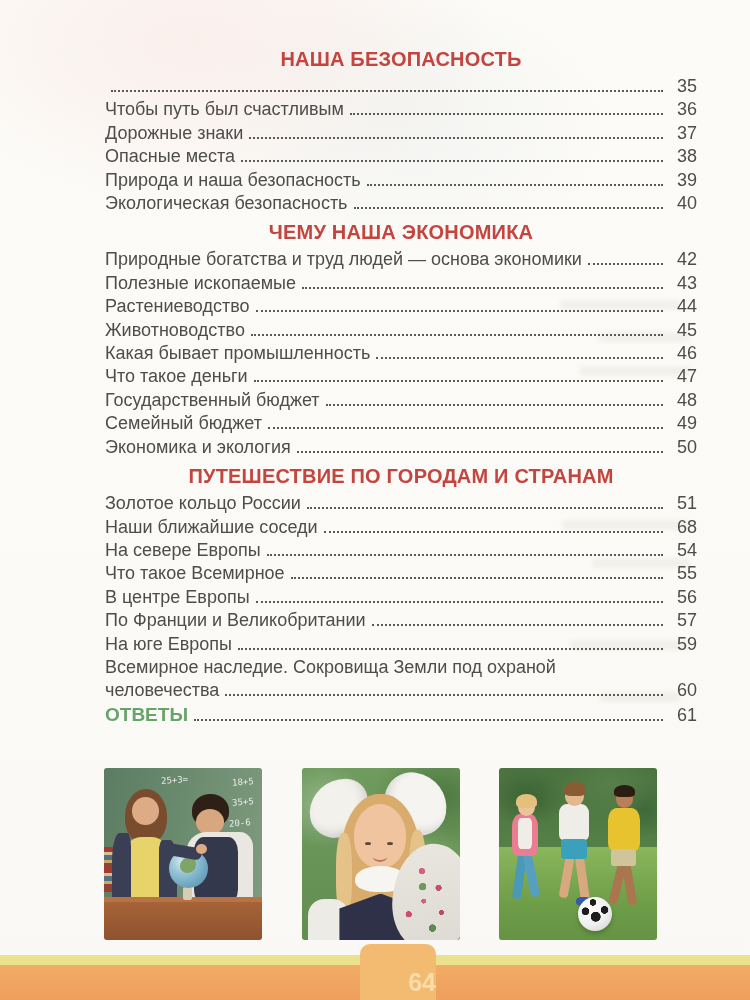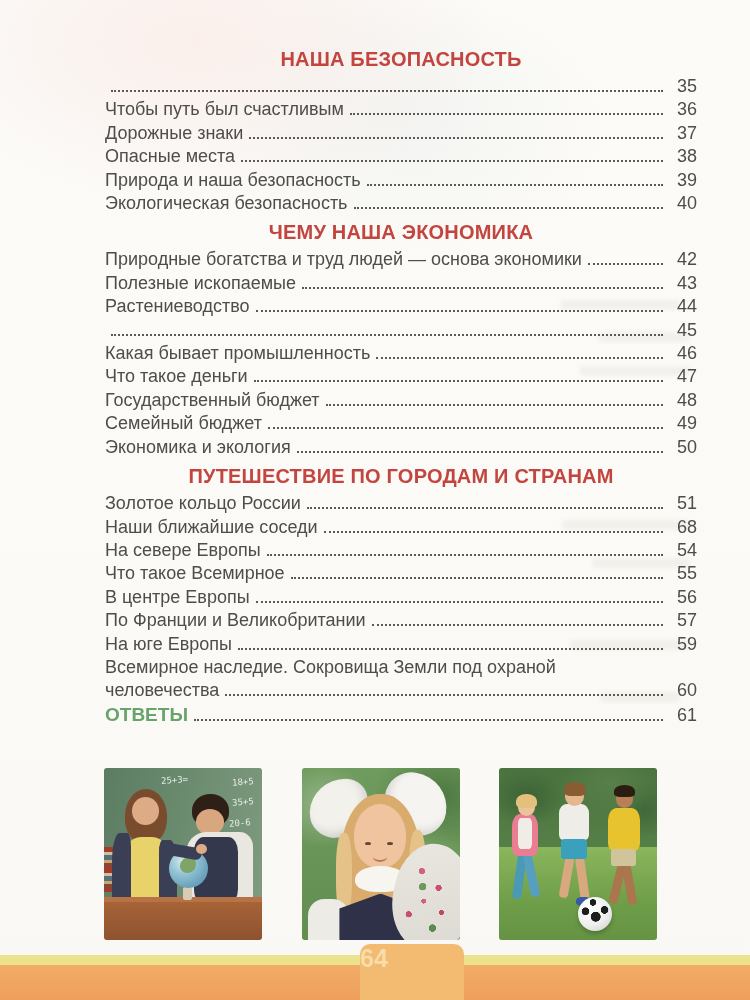--- a/index.html
+++ b/index.html
@@ -117,24 +117,24 @@
       radial-gradient(7px 7px at 78% 38%,#1d1d1d 52%,rgba(0,0,0,0) 58%),
       radial-gradient(6px 6px at 44% 16%,#1d1d1d 52%,rgba(0,0,0,0) 58%),
       radial-gradient(circle at 35% 30%,#ffffff 0%,#efefef 55%,#cbcbcb 100%);
     box-shadow:0 3px 4px rgba(40,70,30,0.35);}
 
   
   .footer{position:absolute;left:0;right:0;bottom:0;height:45px;}
   .footer-strip{position:absolute;left:0;right:0;top:0;height:10px;background:#ebe28e;}
   .footer-band{position:absolute;left:0;right:0;top:10px;bottom:0;background:linear-gradient(180deg,#f2ac67 0%,#ed9f5b 100%);}
   .page-tab{
-    position:absolute;left:360px;bottom:0;width:104px;height:56px;
+    position:absolute;left:360px;bottom:0;width:76px;height:56px;
     background:#f3bb72;border-radius:10px 10px 0 0;
-    display:flex;align-items:flex-start;justify-content:flex-start;
-    color:#f8ddaa;font-size:25px;font-weight:bold;padding-top:0;box-sizing:border-box;
+    display:flex;align-items:flex-start;justify-content:flex-end;
+    color:#f8ddaa;font-size:25px;font-weight:bold;padding-top:24px;box-sizing:border-box;
   }
 </style>
 </head>
 <body>
 
 <div class="page">
 
   <div class="ghost" style="left:560px;top:300px;width:120px;height:10px;"></div>
   <div class="ghost" style="left:598px;top:332px;width:92px;height:10px;"></div>
   <div class="ghost" style="left:580px;top:366px;width:110px;height:10px;"></div>
@@ -184,20 +184,21 @@
         <span class="t">Полезные ископаемые</span>
         <span class="leader"></span>
         <span class="pg">43</span>
       </div>
       <div class="row">
         <span class="t">Растениеводство</span>
         <span class="leader"></span>
         <span class="pg">44</span>
       </div>
       <div class="row">
+        <span class="t">Животноводство</span>
         <span class="leader"></span>
         <span class="pg">45</span>
       </div>
       <div class="row">
         <span class="t">Какая бывает промышленность</span>
         <span class="leader"></span>
         <span class="pg">46</span>
       </div>
       <div class="row">
         <span class="t">Что такое деньги</span>

